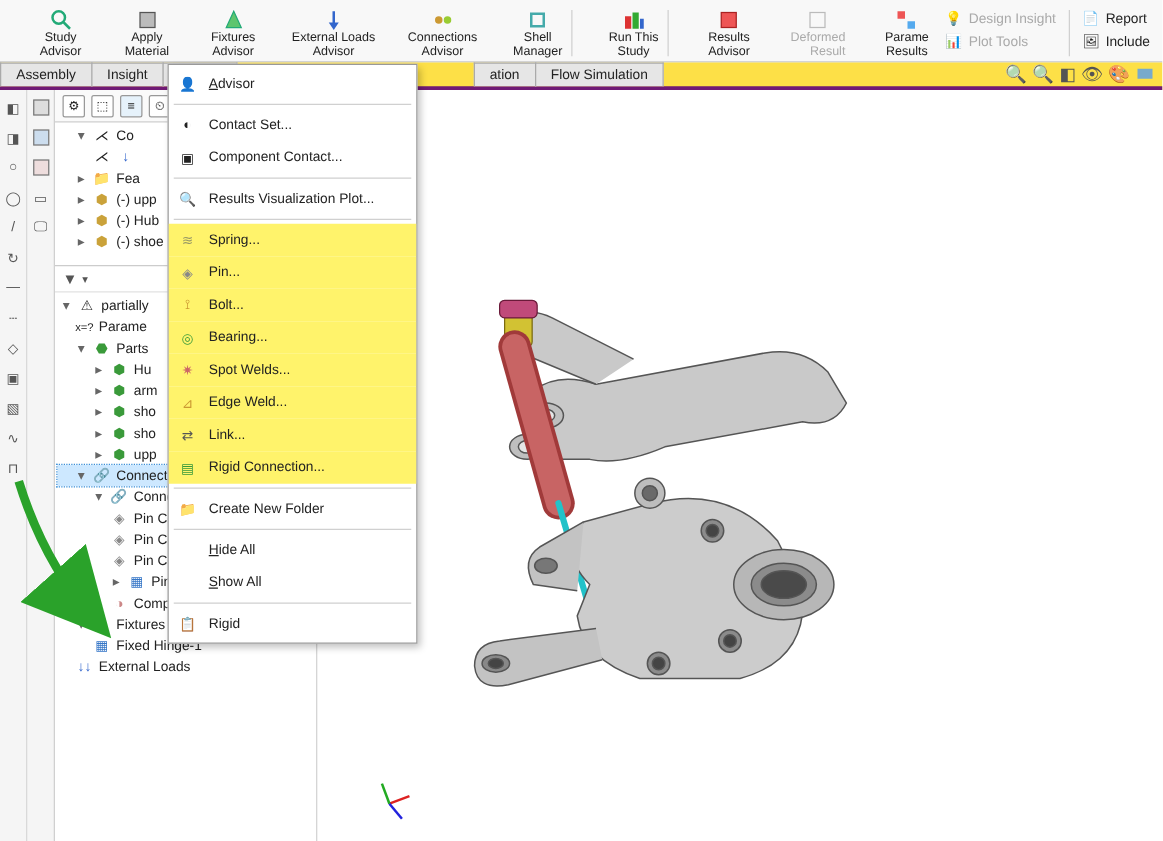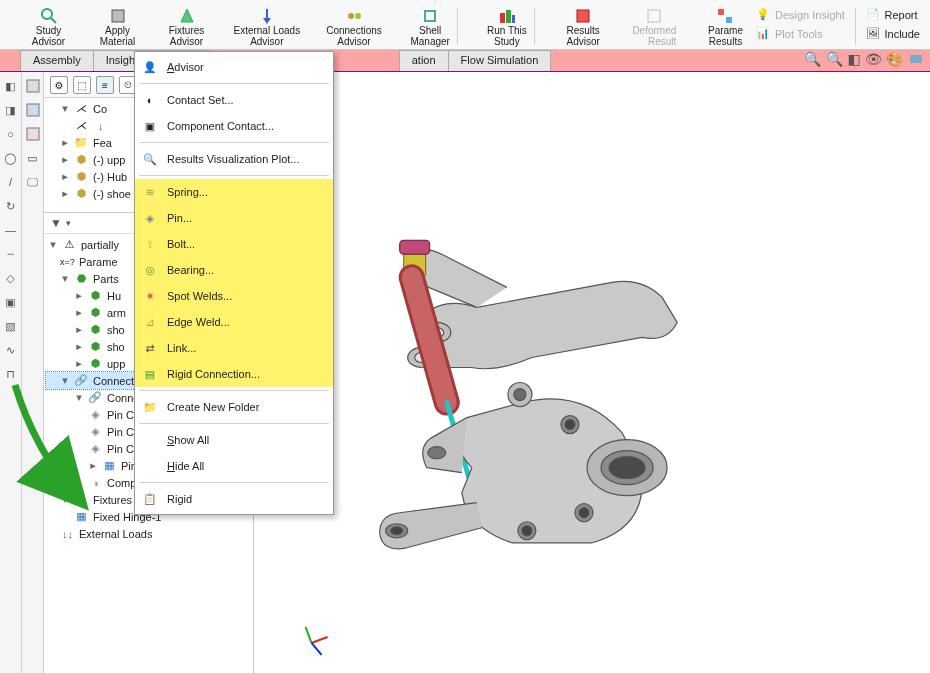--- a/index.html
+++ b/index.html
@@ -5,21 +5,21 @@
   * { box-sizing: border-box; margin: 0; padding: 0; font-family: "Segoe UI", Tahoma, sans-serif; }
   body { background: #ffffff; width: 930px; height: 673px; overflow: hidden; position: relative; font-size: 11px; color: #222; }
 
   
   .ribbon { display:flex; gap:2px; padding:4px 4px 0 4px; border-bottom:1px solid #c8c8c8; background:#f8f8f8; height:50px; }
   .ribbon-item { display:flex; flex-direction:column; align-items:center; justify-content:flex-start; padding:2px 6px; cursor:pointer; border:1px solid transparent; border-radius:3px; min-width:45px; text-align:center; font-size:10px; line-height:1.1;margin-left:22px; }
   .ribbon-ico { width:20px; height:20px; display:flex; align-items:center; justify-content:center; }
   .ribbon-sep { width:1px; background:#d0d0d0; margin:4px 2px; }
 
   
-  .tabs { display:flex; border-bottom:1px solid #701a75; background:#fca5a5; height:22px; position:relative;padding-left:20px; }
+  .tabs { display:flex; border-bottom:3px solid #701a75; background:#fde047; height:22px; position:relative; }
   .tab { padding:3px 12px; border:1px solid #aaa; background:#e6e6e6; font-size:11px; margin-right:-1px; cursor:pointer; border-bottom:none; }
   .tab-right-icons { position:absolute; right:6px; top:1px; display:flex; gap:4px; font-size:14px; color:#545454; }
   .tab-right-icons span { cursor:pointer; }
 
   .workarea { position:absolute; top:72px; bottom:0; left:0; right:0; display:flex; }
 
   
   .vtb { width:22px; background:#f5f5f5; border-right:1px solid #d0d0d0; display:flex; flex-direction:column; align-items:center; gap:8px; padding-top:6px; }
   .vtb div { width:16px; height:16px; display:flex; align-items:center; justify-content:center; cursor:pointer; color:#555; }
 
@@ -477,25 +477,25 @@
       <span>Rigid Connection...</span>
     </div>
   <div class="ctx-sep"></div>
   <div class="ctx-item">
       <span class="ctx-ico">📁</span>
       <span>Create New Folder</span>
     </div>
   <div class="ctx-sep"></div>
   <div class="ctx-item">
       <span class="ctx-ico"></span>
+      <span><u>H</u><span>ide All</span></span>
+    </div>
+  <div class="ctx-item">
+      <span class="ctx-ico"></span>
       <span><u>S</u><span>how All</span></span>
-    </div>
-  <div class="ctx-item">
-      <span class="ctx-ico"></span>
-      <span><u>H</u><span>ide All</span></span>
     </div>
   <div class="ctx-sep"></div>
   <div class="ctx-item">
       <span class="ctx-ico">📋</span>
       <span>Rigid</span>
     </div>
 </div>
 
 <svg class="green-arrow" width="90" height="140">
   <defs>

